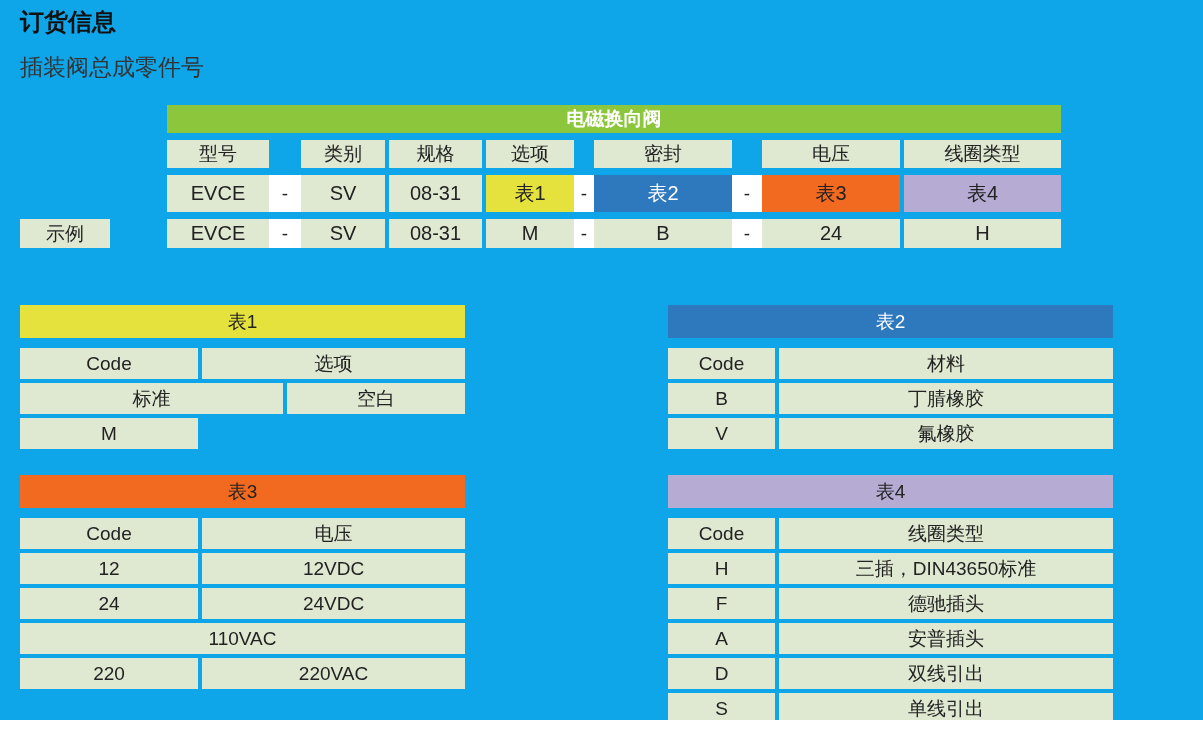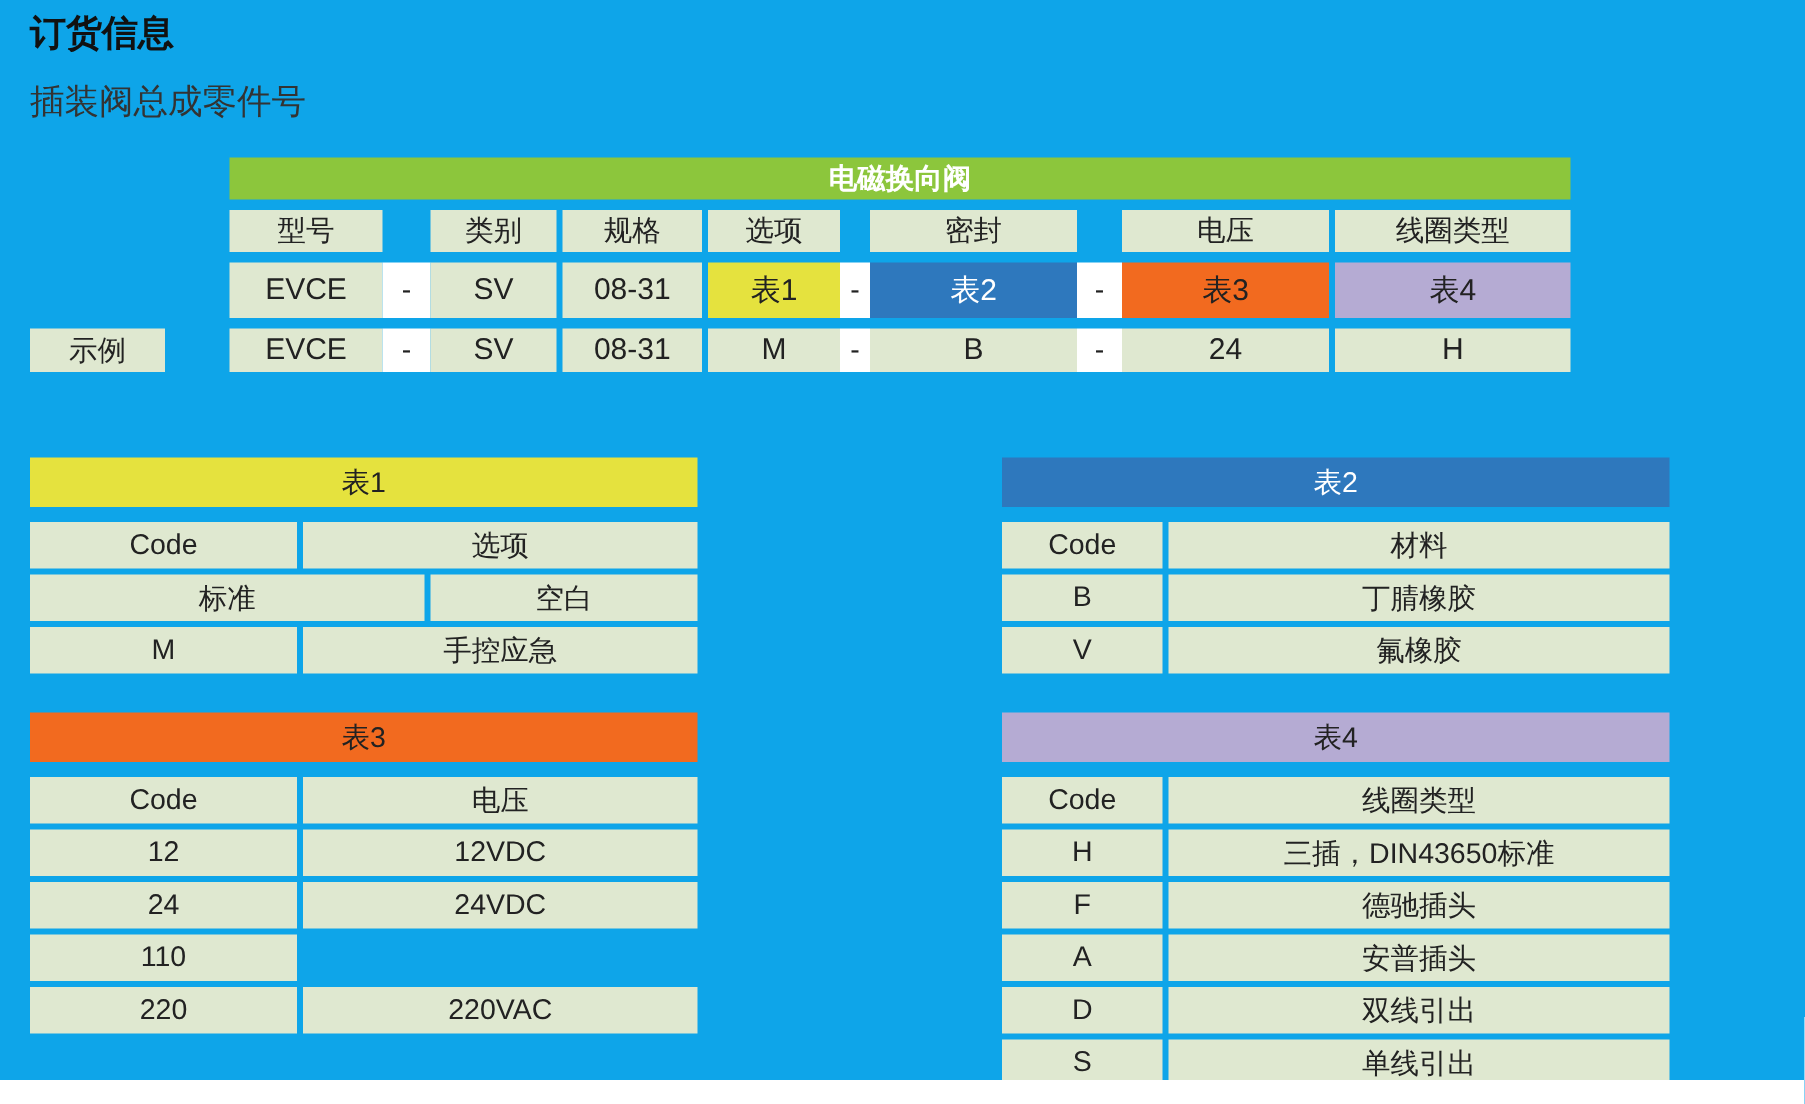--- a/index.html
+++ b/index.html
@@ -4,21 +4,21 @@
 <style>
   html,body{margin:0;padding:0;background:#ffffff;}
   body{font-family:"Liberation Sans","DejaVu Sans",sans-serif;color:#222;}
   .page{position:relative;width:1203px;height:720px;background:#0ea5e9;overflow:hidden;}
 
   .title{position:absolute;left:20px;top:6px;font-size:24px;font-weight:700;color:#111;}
   .subtitle{position:absolute;left:20px;top:52px;font-size:23px;font-weight:400;color:#333;}
 
   
   .order-table{
-    position:absolute;left:109px;top:105px;width:894px;
+    position:absolute;left:123px;top:105px;width:894px;
     display:grid;
     grid-template-columns:102px 32px 84px 4px 93px 4px 88px 20px 138px 30px 138px 4px 157px;
     grid-template-rows:28px 28px 37px 29px;
     row-gap:7px;
     padding-left:44px;
   }
   .ot-header{
     grid-area:1 / 1 / 2 / 14;
     background:#8cc63c;color:#ffffff;font-weight:700;font-size:19px;
     display:flex;align-items:center;justify-content:center;
@@ -110,21 +110,20 @@
     <div class="sub-row">
       <div class="sub-cell code-wide">Code</div>
       <div class="sub-cell">选项</div>
     </div>
     <div class="sub-row">
       <div class="sub-cell">标准</div>
       <div class="sub-cell code-wide">空白</div>
     </div>
     <div class="sub-row">
       <div class="sub-cell code-wide">M</div>
-      <div class="sub-cell">手控应急</div>
     </div>
   </section>
 
   <section class="sub" style="left:668px;top:305px;">
     <header class="sub-h blue">表2</header>
     <div class="sub-row">
       <div class="sub-cell code-narrow">Code</div>
       <div class="sub-cell">材料</div>
     </div>
     <div class="sub-row">
@@ -145,21 +144,21 @@
     </div>
     <div class="sub-row">
       <div class="sub-cell code-wide">12</div>
       <div class="sub-cell">12VDC</div>
     </div>
     <div class="sub-row">
       <div class="sub-cell code-wide">24</div>
       <div class="sub-cell">24VDC</div>
     </div>
     <div class="sub-row">
-      <div class="sub-cell code-wide">110</div>
+      <div class="sub-cell">110VAC</div>
     </div>
     <div class="sub-row">
       <div class="sub-cell code-wide">220</div>
       <div class="sub-cell">220VAC</div>
     </div>
   </section>
 
   <section class="sub" style="left:668px;top:475px;">
     <header class="sub-h lavender">表4</header>
     <div class="sub-row">

